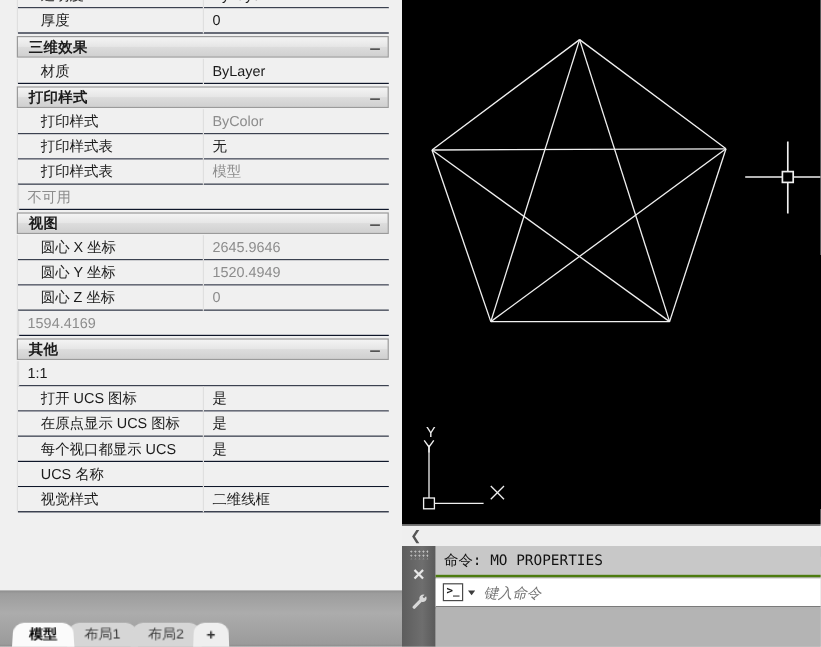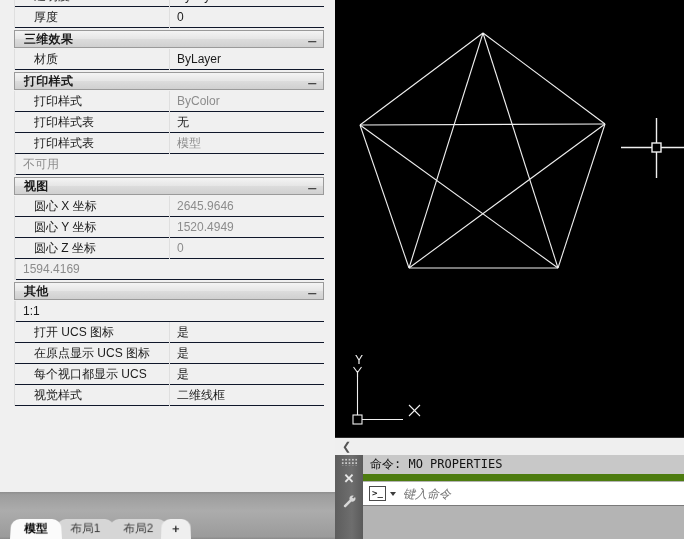--- a/index.html
+++ b/index.html
@@ -167,21 +167,21 @@
     font-family: "Liberation Sans", sans-serif;
   }
   #cmd-wrench {
     position: absolute; left: 0; top: 34px; width: 28px; height: 24px;
     display: flex; align-items: center; justify-content: center;
   }
   #cmd-history {
     position: absolute; left: 28px; top: 0;
     width: 321px; height: 26px;
     background: #c8c8c8;
-    border-bottom: 7px solid #4d7c0f;
+    border-bottom: 2px solid #4d7c0f;
     display: flex; align-items: center;
   }
   #cmd-history .hist-text {
     font-family: "DejaVu Sans Mono", "Liberation Mono", monospace;
     font-size: 12px; color: #121212;
     padding-left: 7px; white-space: nowrap;
   }
   #cmd-inputrow {
     position: absolute; left: 28px; top: 27px;
     width: 321px; height: 24px;
@@ -314,20 +314,24 @@
               <div class="p-label">打开 UCS 图标</div>
               <div class="p-value dark">是</div>
             </div>
             <div class="prop-row">
               <div class="p-label">在原点显示 UCS 图标</div>
               <div class="p-value dark">是</div>
             </div>
             <div class="prop-row">
               <div class="p-label">每个视口都显示 UCS</div>
               <div class="p-value dark">是</div>
+            </div>
+            <div class="prop-row">
+              <div class="p-label">UCS 名称</div>
+              <div class="p-value dark"></div>
             </div>
             <div class="prop-row">
               <div class="p-label">视觉样式</div>
               <div class="p-value dark">二维线框</div>
             </div>
           </div>
         </div>
       </div>
   </div>
 

